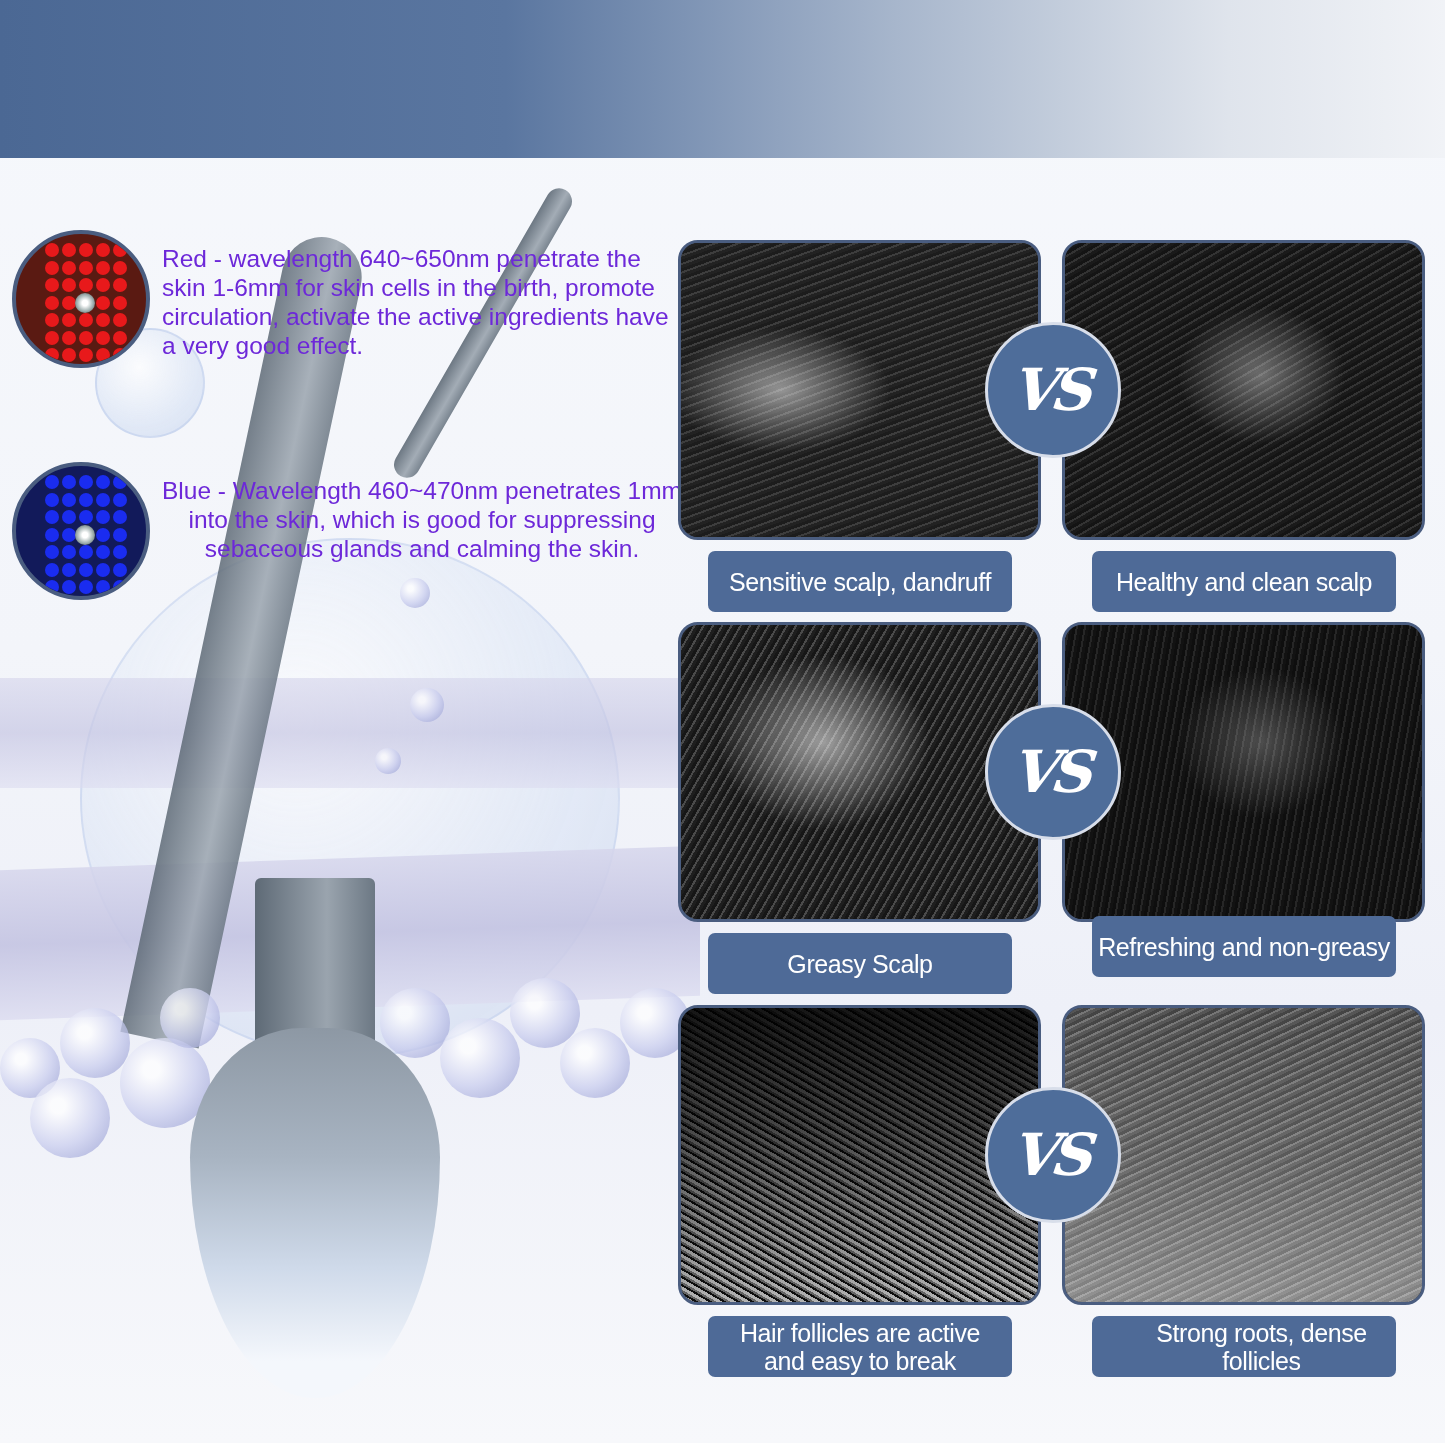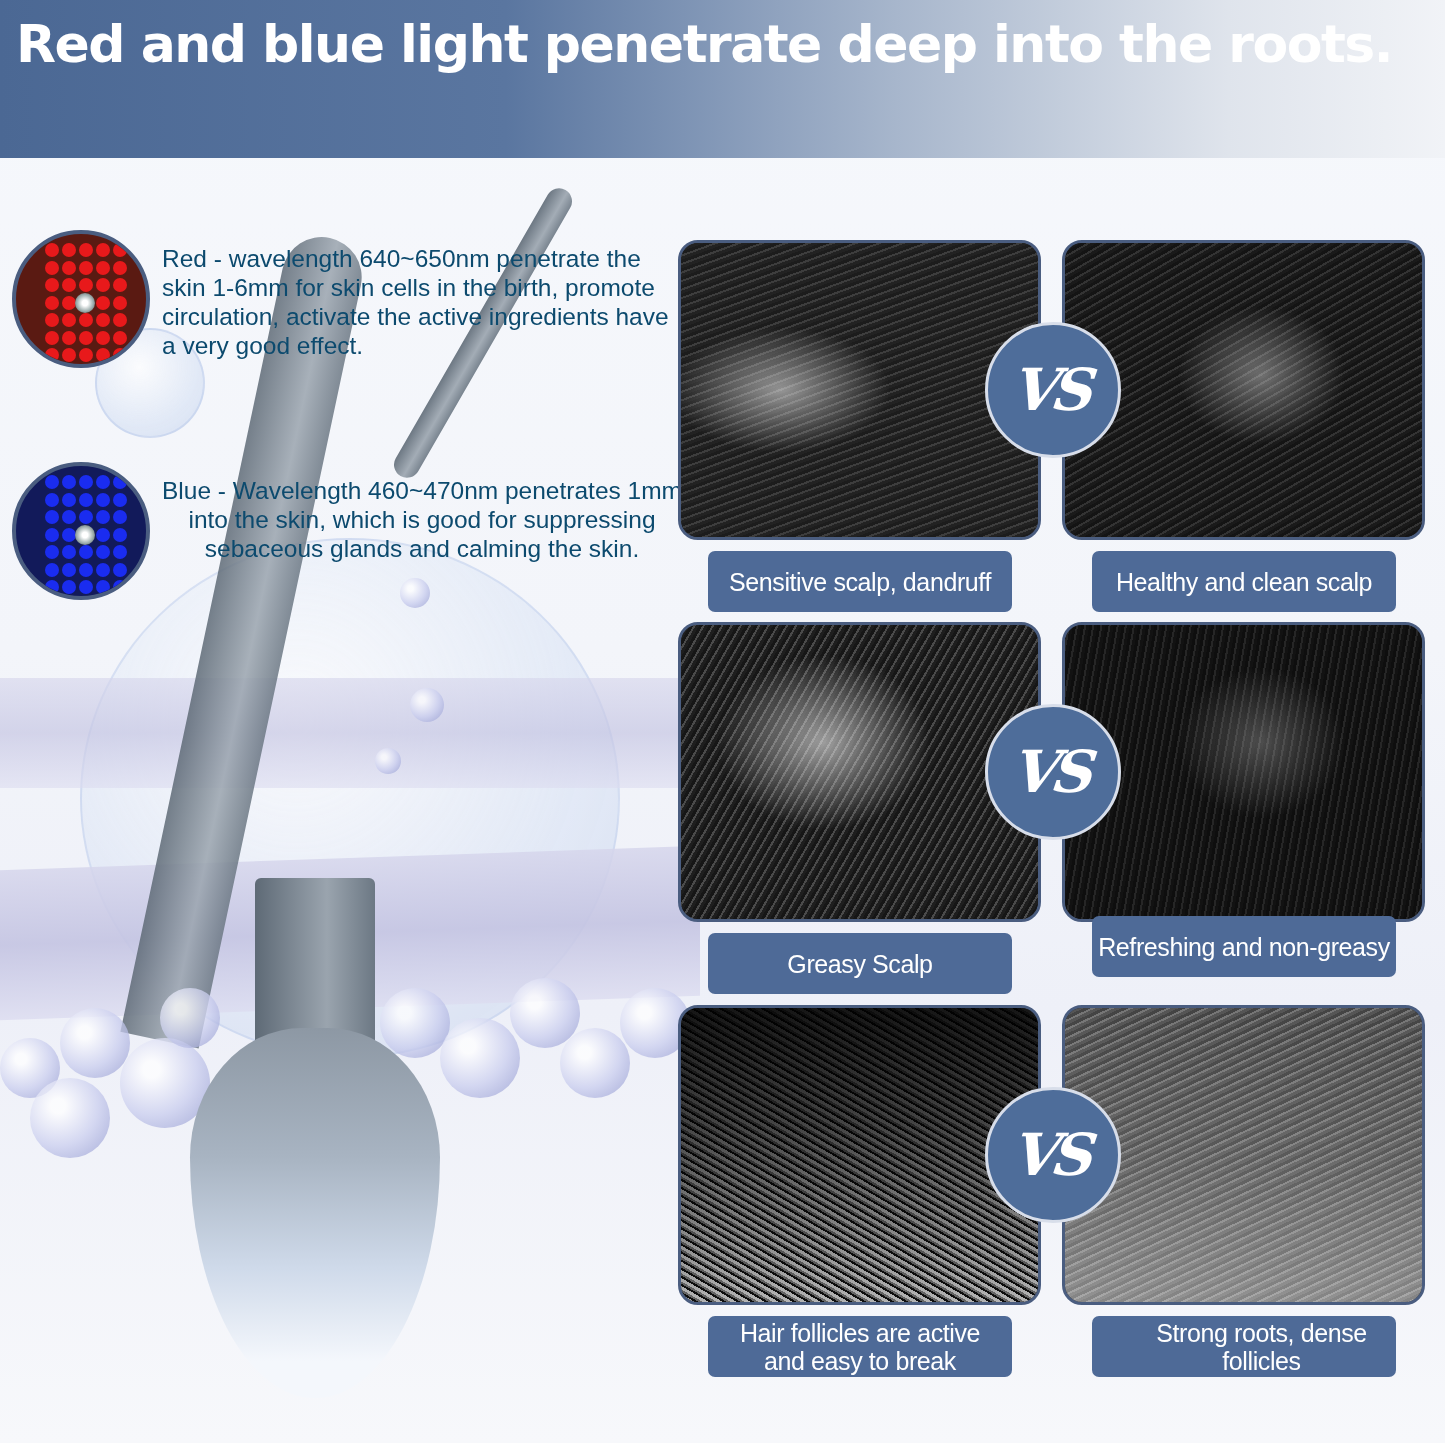--- a/index.html
+++ b/index.html
@@ -57,21 +57,21 @@
     position: absolute; left: 26px; top: 6px; width: 86px; height: 126px;
     display: grid; grid-template-columns: repeat(5, 1fr); gap: 3px; padding: 3px;
   }
   .light-icon .dot { width: 14px; height: 14px; border-radius: 50%; }
   .light-icon .center {
     position: absolute; left: 59px; top: 59px; width: 20px; height: 20px; border-radius: 50%;
     background: radial-gradient(circle, #ffffff 20%, #9aa 60%, #333 100%);
   }
   .light-text {
     position: absolute; left: 150px; top: 14px; width: 520px;
-    font-size: 24.5px; line-height: 29px; color: #0c4a6e;
+    font-size: 24.5px; line-height: 29px; color: #6d28d9;
   }
 
   
   .photo {
     position: absolute; width: 363px; height: 300px; border-radius: 20px;
     border: 3px solid #4a5d80; overflow: hidden; background: #2a2a2a;
   }
   .photo .hair { position: absolute; inset: 0; }
   .label {
     position: absolute; width: 304px; height: 61px; border-radius: 7px;
@@ -86,21 +86,20 @@
   }
   .vs span {
     font-family: "DejaVu Serif", serif; font-weight: bold; font-style: italic;
     font-size: 58px; color: #ffffff; letter-spacing: -6px; transform: skewX(-8deg);
   }
 </style>
 </head>
 <body>
 
 <div class="header">
-  <div class="title">Red and blue light penetrate deep into the roots.</div>
 </div>
 
 <div class="illus">
   <div class="sphere" style="left:80px; top:380px; width:540px; height:520px; opacity:0.6;"></div>
   <div class="sphere" style="left:95px; top:170px; width:110px; height:110px; opacity:0.7;"></div>
   <div class="skin-band" style="top:520px; height:110px; opacity:0.75;"></div>
   <div class="skin-band" style="top:700px; height:150px; transform:skewY(-2deg);"></div>
   <div class="hair-shaft" style="left:290px; top:80px; width:80px; height:820px; transform:rotate(12deg); transform-origin:top center; border-radius:40px 40px 0 0; opacity:0.85;"></div>
   <div class="hair-shaft" style="left:470px; top:10px; width:26px; height:330px; transform:rotate(30deg); border-radius:20px; opacity:0.9;"></div>
 

